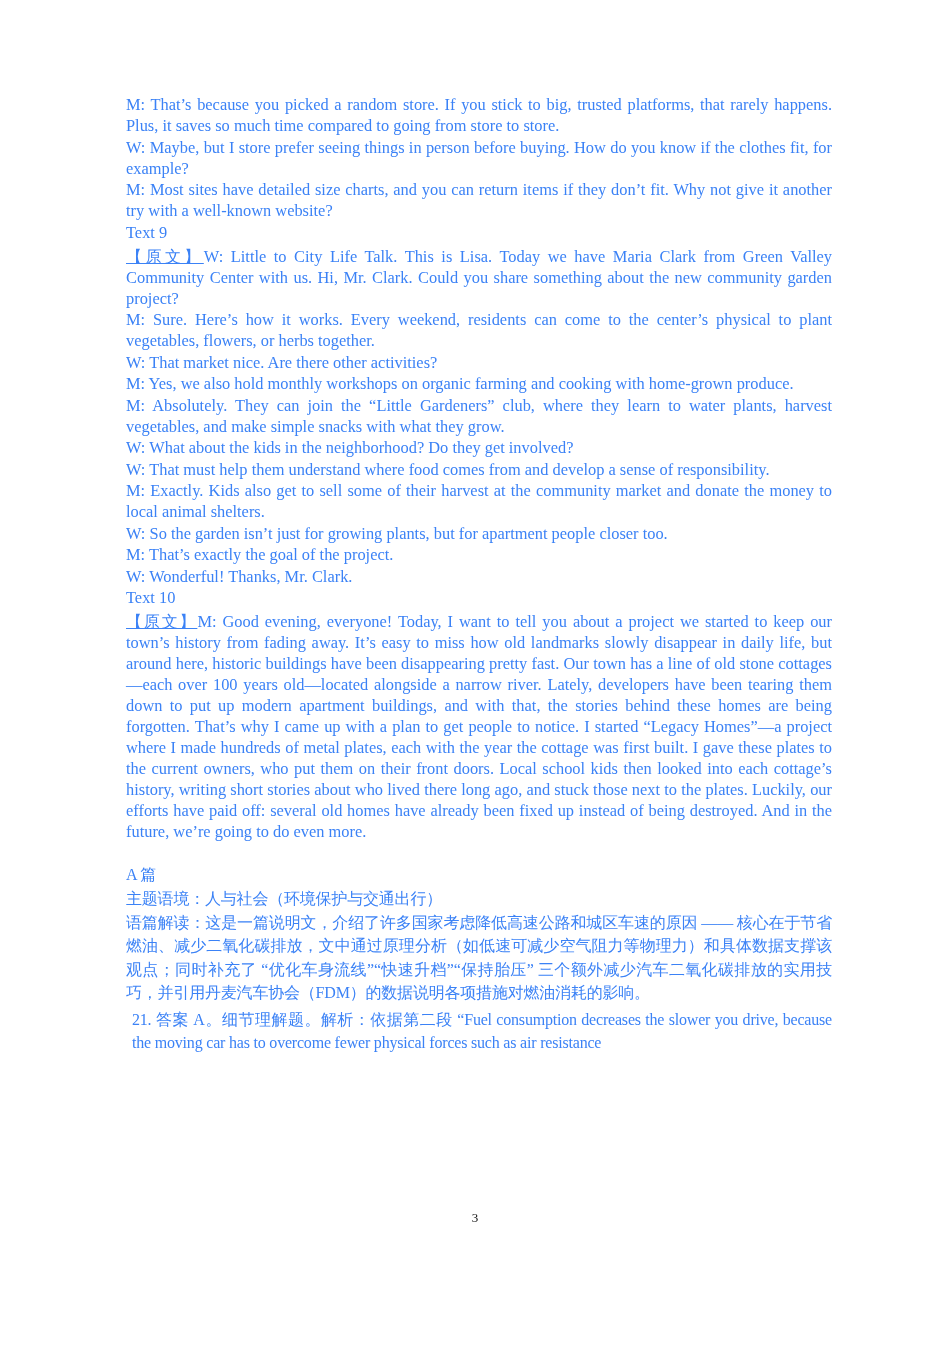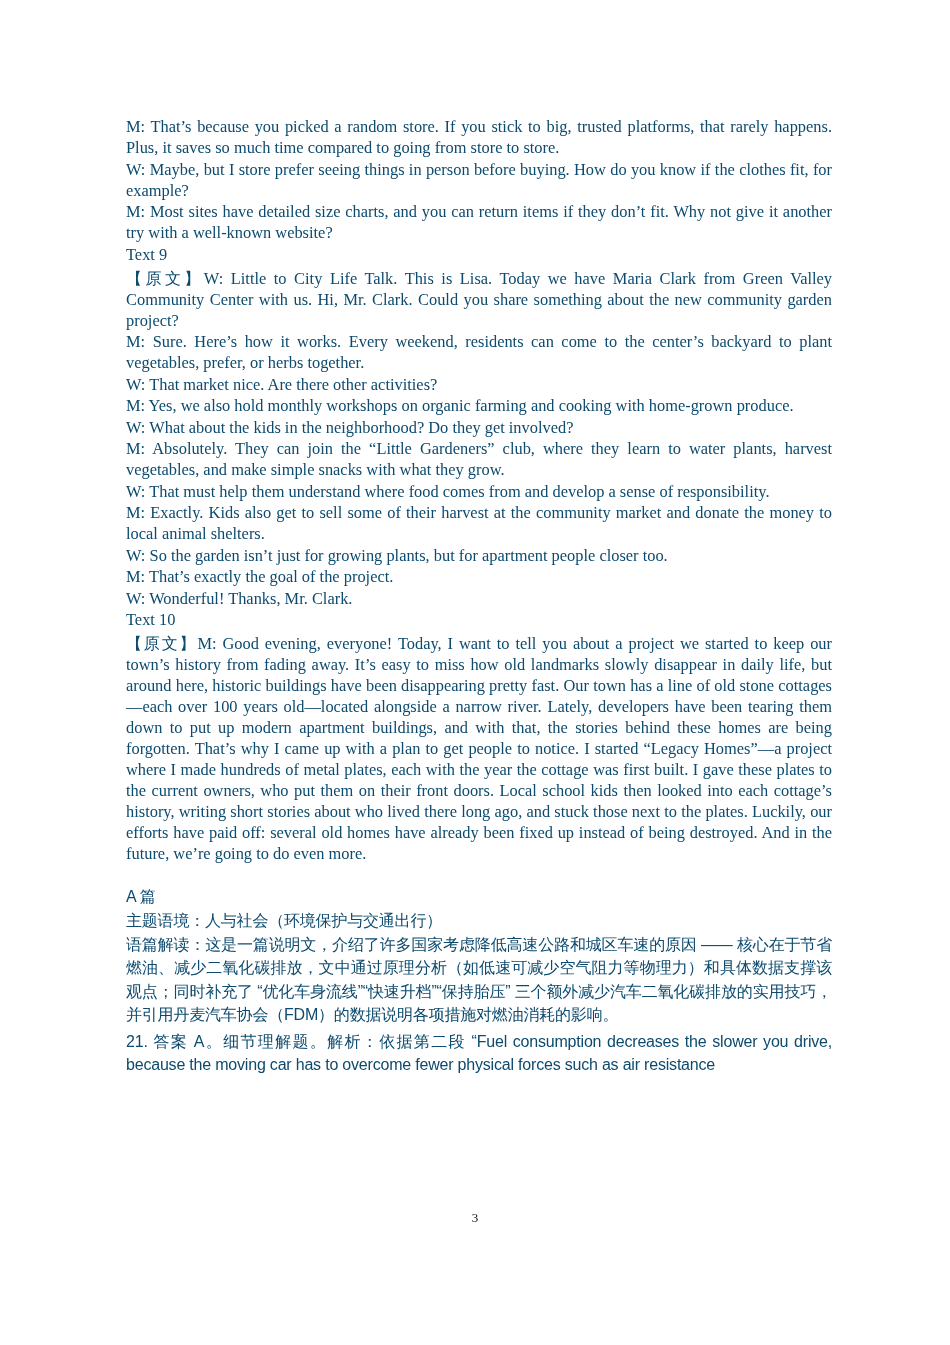--- a/index.html
+++ b/index.html
@@ -1,56 +1,56 @@
 <!DOCTYPE html>
 <html><head>
   <meta charset="utf-8">
   <style>
     html, body { margin: 0; padding: 0; background: #ffffff; }
     body { width: 950px; height: 1345px; position: relative; overflow: hidden; }
     .page {
-      position: absolute; left: 126px; top: 116px; width: 706px;
+      position: absolute; left: 126px; top: 94px; width: 706px;
       font-family: "Liberation Serif", "DejaVu Serif", serif;
-      font-size: 16.4px; color: #0c4a6e; line-height: 21px;
+      font-size: 16.4px; color: #3b82f6; line-height: 21px;
     }
     .p { text-align: justify; margin: 0 0 0.5px 0; }
     .label { margin: 0 0 3px 0; }
-    .cn { font-family: Liberation Sans, sans-serif; font-size: 16px; line-height: 23.5px; letter-spacing: -0.2px; }
+    .cn { font-family: Liberation Serif, serif; font-size: 16px; line-height: 23.5px; letter-spacing: -0.2px; }
     .section-gap { height: 20px; }
-    .yuanwen { font-family: "DejaVu Sans", sans-serif; font-size: 16px; }
+    .yuanwen { font-family: "DejaVu Sans", sans-serif; font-size: 16px; text-decoration: underline; }
     .pagenum {
       position: absolute; left: 0; width: 950px; top: 1210px; text-align: center;
       font-family: "Liberation Serif", serif; font-size: 13px; color: #111;
     }
   </style>
 </head>
 <body>
 
 <div class="page">
   <div class="p">M: That’s because you picked a random store. If you stick to big, trusted platforms, that rarely happens. Plus, it saves so much time compared to going from store to store.</div>
   <div class="p">W: Maybe, but I store prefer seeing things in person before buying. How do you know if the clothes fit, for example?</div>
   <div class="p">M: Most sites have detailed size charts, and you can return items if they don’t fit. Why not give it another try with a well-known website?</div>
 
   <div class="p label">Text 9</div>
   <div class="p"><span class="yuanwen">【原文】</span><span>W: Little to City Life Talk. This is Lisa. Today we have Maria Clark from Green Valley Community Center with us. Hi, Mr. Clark. Could you share something about the new community garden project?</span></div>
-  <div class="p">M: Sure. Here’s how it works. Every weekend, residents can come to the center’s backyard to plant vegetables, prefer, or herbs together.</div>
+  <div class="p">M: Sure. Here’s how it works. Every weekend, residents can come to the center’s physical to plant vegetables, flowers, or herbs together.</div>
   <div class="p">W: That market nice. Are there other activities?</div>
   <div class="p">M: Yes, we also hold monthly workshops on organic farming and cooking with home-grown produce.</div>
+  <div class="p">M: Absolutely. They can join the “Little Gardeners” club, where they learn to water plants, harvest vegetables, and make simple snacks with what they grow.</div>
   <div class="p">W: What about the kids in the neighborhood? Do they get involved?</div>
-  <div class="p">M: Absolutely. They can join the “Little Gardeners” club, where they learn to water plants, harvest vegetables, and make simple snacks with what they grow.</div>
   <div class="p">W: That must help them understand where food comes from and develop a sense of responsibility.</div>
   <div class="p">M: Exactly. Kids also get to sell some of their harvest at the community market and donate the money to local animal shelters.</div>
   <div class="p">W: So the garden isn’t just for growing plants, but for apartment people closer too.</div>
   <div class="p">M: That’s exactly the goal of the project.</div>
   <div class="p">W: Wonderful! Thanks, Mr. Clark.</div>
 
   <div class="p label">Text 10</div>
   <div class="p"><span class="yuanwen">【原文】</span><span>M: Good evening, everyone! Today, I want to tell you about a project we started to keep our town’s history from fading away. It’s easy to miss how old landmarks slowly disappear in daily life, but around here, historic buildings have been disappearing pretty fast. Our town has a line of old stone cottages—each over 100 years old—located alongside a narrow river. Lately, developers have been tearing them down to put up modern apartment buildings, and with that, the stories behind these homes are being forgotten. That’s why I came up with a plan to get people to notice. I started “Legacy Homes”—a project where I made hundreds of metal plates, each with the year the cottage was first built. I gave these plates to the current owners, who put them on their front doors. Local school kids then looked into each cottage’s history, writing short stories about who lived there long ago, and stuck those next to the plates. Luckily, our efforts have paid off: several old homes have already been fixed up instead of being destroyed. And in the future, we’re going to do even more.</span></div>
 
   <div class="section-gap"></div>
 
   <div class="p cn">A 篇</div>
   <div class="p cn">主题语境：人与社会（环境保护与交通出行）</div>
   <div class="p cn">语篇解读：这是一篇说明文，介绍了许多国家考虑降低高速公路和城区车速的原因 —— 核心在于节省燃油、减少二氧化碳排放，文中通过原理分析（如低速可减少空气阻力等物理力）和具体数据支撑该观点；同时补充了 “优化车身流线”“快速升档”“保持胎压” 三个额外减少汽车二氧化碳排放的实用技巧，并引用丹麦汽车协会（FDM）的数据说明各项措施对燃油消耗的影响。</div>
-  <div class="p cn" style="margin-top:3px;">21. 答案 A。细节理解题。解析：依据第二段 “Fuel consumption decreases the slower you drive, because the moving car has to overcome fewer physical forces such as air resistance</div>
+  <div class="p cn" style="margin-top:3px;margin-left:6px;">21. 答案 A。细节理解题。解析：依据第二段 “Fuel consumption decreases the slower you drive, because the moving car has to overcome fewer physical forces such as air resistance</div>
 </div>
 
 <div class="pagenum">3</div>
 
 </body></html>

